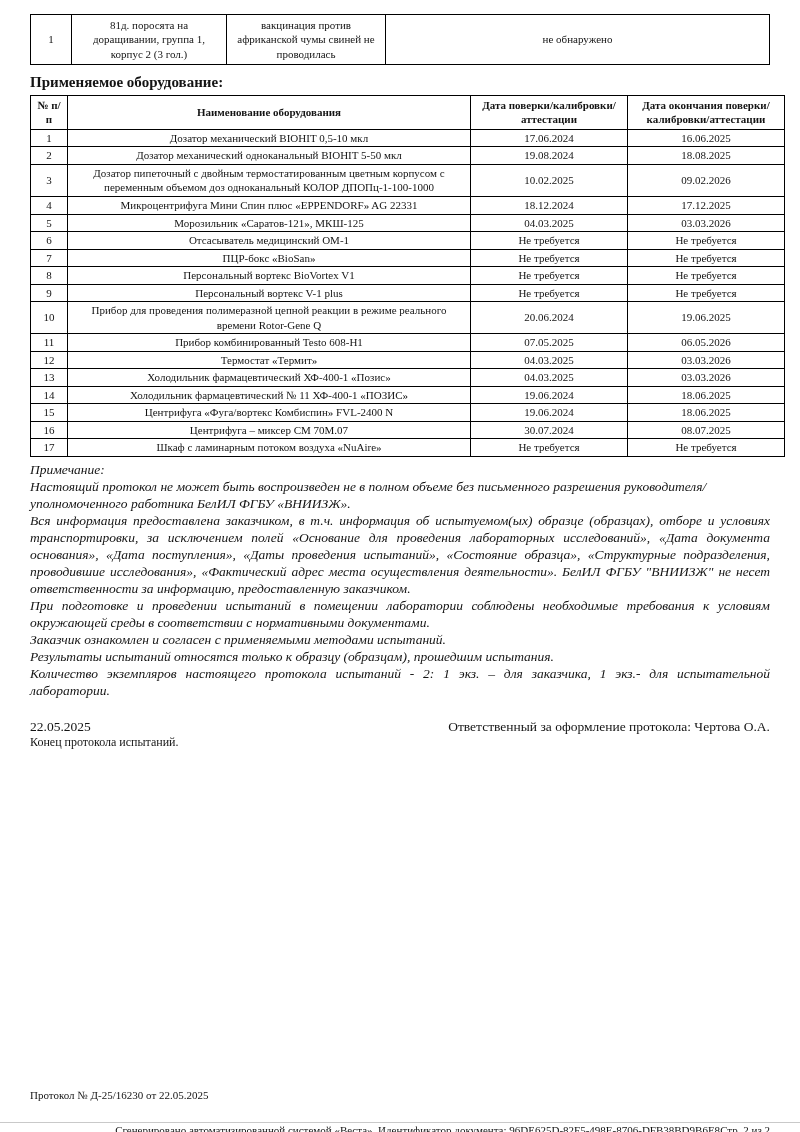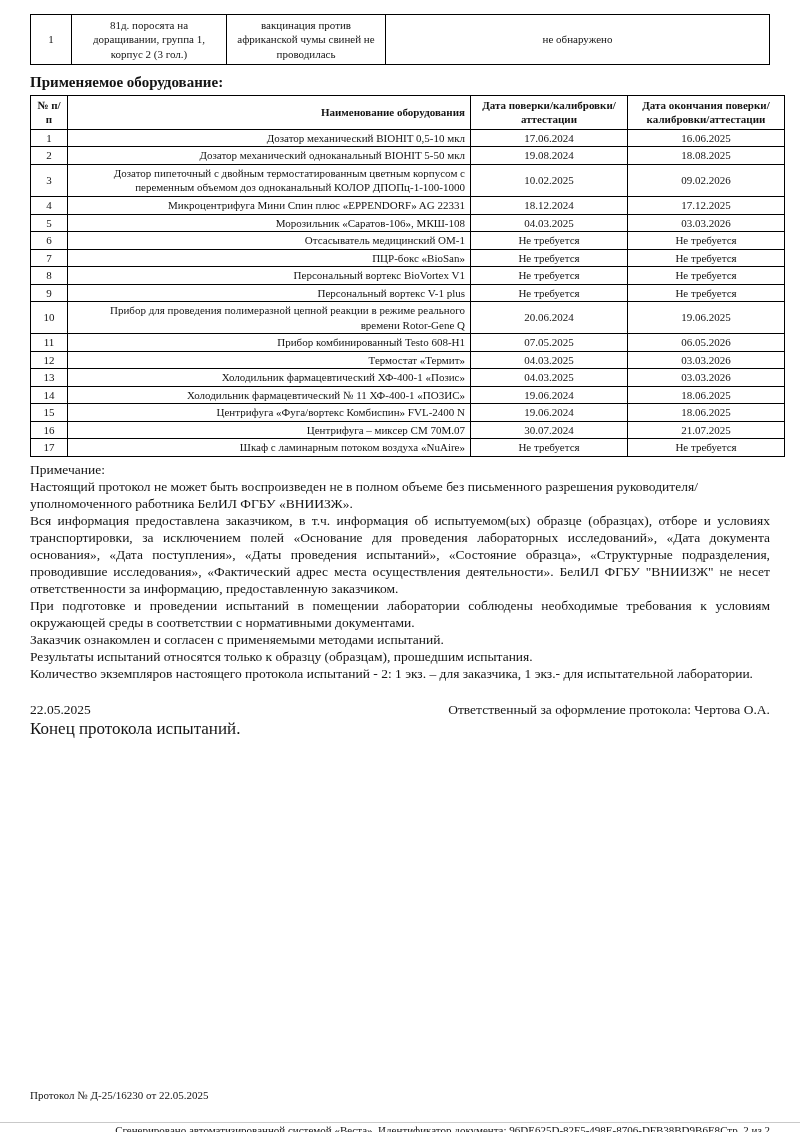--- a/index.html
+++ b/index.html
@@ -29,34 +29,34 @@
   
   .eq-title { font-size: 15px; margin: 9px 0 4px 0; font-weight: bold; }
   .equipment-table { width: 740px; font-size: 11px; line-height: 1.32; }
   .equipment-table th, .equipment-table td {
     border: 1.4px solid #000;
     padding: 1px 5px;
     vertical-align: middle;
   }
   .equipment-table th { font-weight: bold; text-align: center; padding: 2px 5px; }
   .equipment-table .col-num  { width: 26px; text-align: center; }
-  .equipment-table .col-name { width: 392px; text-align: right; }
+  .equipment-table .col-name { width: 392px; text-align: center; }
   .equipment-table .col-date { width: 146px; text-align: center; }
 
   
-  .notes { margin-top: 4px; font-size: 13.5px; line-height: 1.26; }
+  .notes { margin-top: 4px; font-size: 13.5px; line-height: 1.26; font-style: italic; }
   .notes p { margin: 0; }
   .just { text-align: justify; }
 
   
   .signoff-row {
     display: flex; justify-content: space-between;
     margin-top: 19px; font-size: 13.5px; line-height: 1.26; align-items: flex-end;
   }
-  .closing { font-size: 17px; line-height: 1.26; }
+  .closing { font-size: 12px; line-height: 1.26; }
 
   
   .footer {
     position: absolute; left: 30px; top: 1088px; width: 740px;
     font-size: 11px; line-height: 1.3;
   }
   .footer-line2 { display: flex; justify-content: flex-end; margin-top: 21px; font-family: Liberation Serif, serif; }
 
   .scan-artifact-line {
     position: absolute; left: 0; top: 1122px; width: 800px;
@@ -111,21 +111,21 @@
             <td class="col-date">09.02.2026</td>
           </tr>
           <tr>
             <td class="col-num">4</td>
             <td class="col-name">Микроцентрифуга Мини Спин плюс «EPPENDORF» AG 22331</td>
             <td class="col-date">18.12.2024</td>
             <td class="col-date">17.12.2025</td>
           </tr>
           <tr>
             <td class="col-num">5</td>
-            <td class="col-name">Морозильник «Саратов-106», МКШ-108</td>
+            <td class="col-name">Морозильник «Саратов-121», МКШ-125</td>
             <td class="col-date">04.03.2025</td>
             <td class="col-date">03.03.2026</td>
           </tr>
           <tr>
             <td class="col-num">6</td>
             <td class="col-name">Отсасыватель медицинский ОМ-1</td>
             <td class="col-date">Не требуется</td>
             <td class="col-date">Не требуется</td>
           </tr>
           <tr>
@@ -179,21 +179,21 @@
           <tr>
             <td class="col-num">15</td>
             <td class="col-name">Центрифуга «Фуга/вортекс Комбиспин» FVL-2400 N</td>
             <td class="col-date">19.06.2024</td>
             <td class="col-date">18.06.2025</td>
           </tr>
           <tr>
             <td class="col-num">16</td>
             <td class="col-name">Центрифуга – миксер СМ 70М.07</td>
             <td class="col-date">30.07.2024</td>
-            <td class="col-date">21.07.2025</td>
+            <td class="col-date">08.07.2025</td>
           </tr>
           <tr>
             <td class="col-num">17</td>
             <td class="col-name">Шкаф с ламинарным потоком воздуха «NuAire»</td>
             <td class="col-date">Не требуется</td>
             <td class="col-date">Не требуется</td>
           </tr>
         </tbody>
     </table>
 

